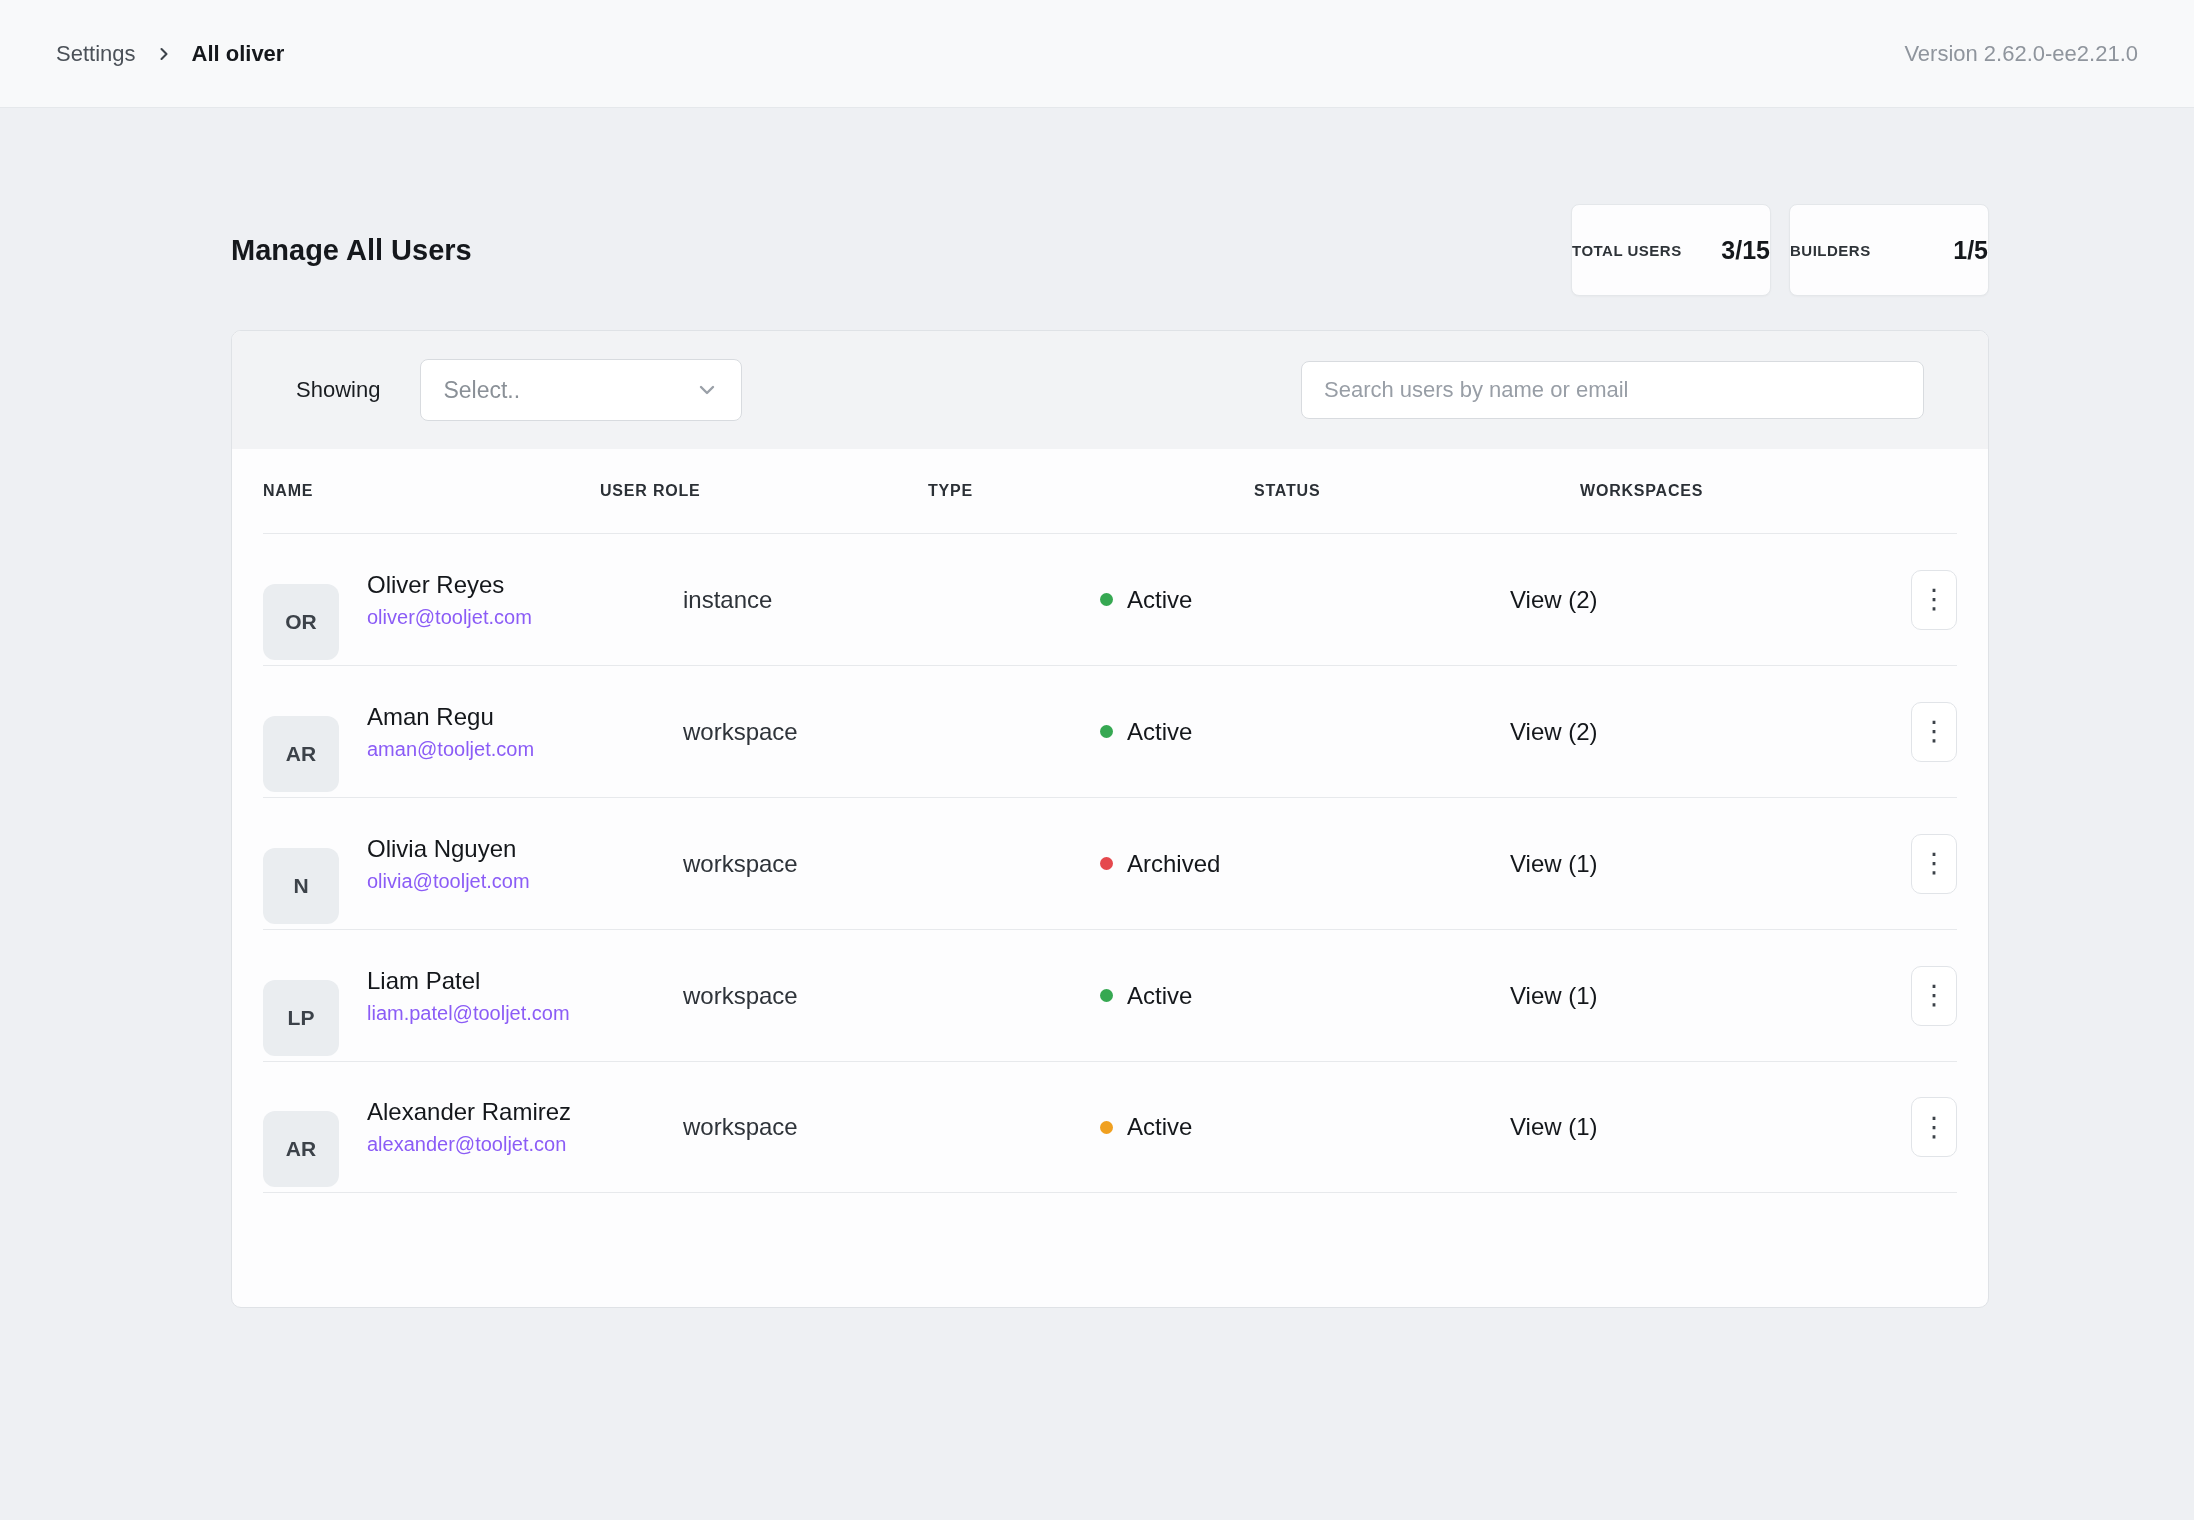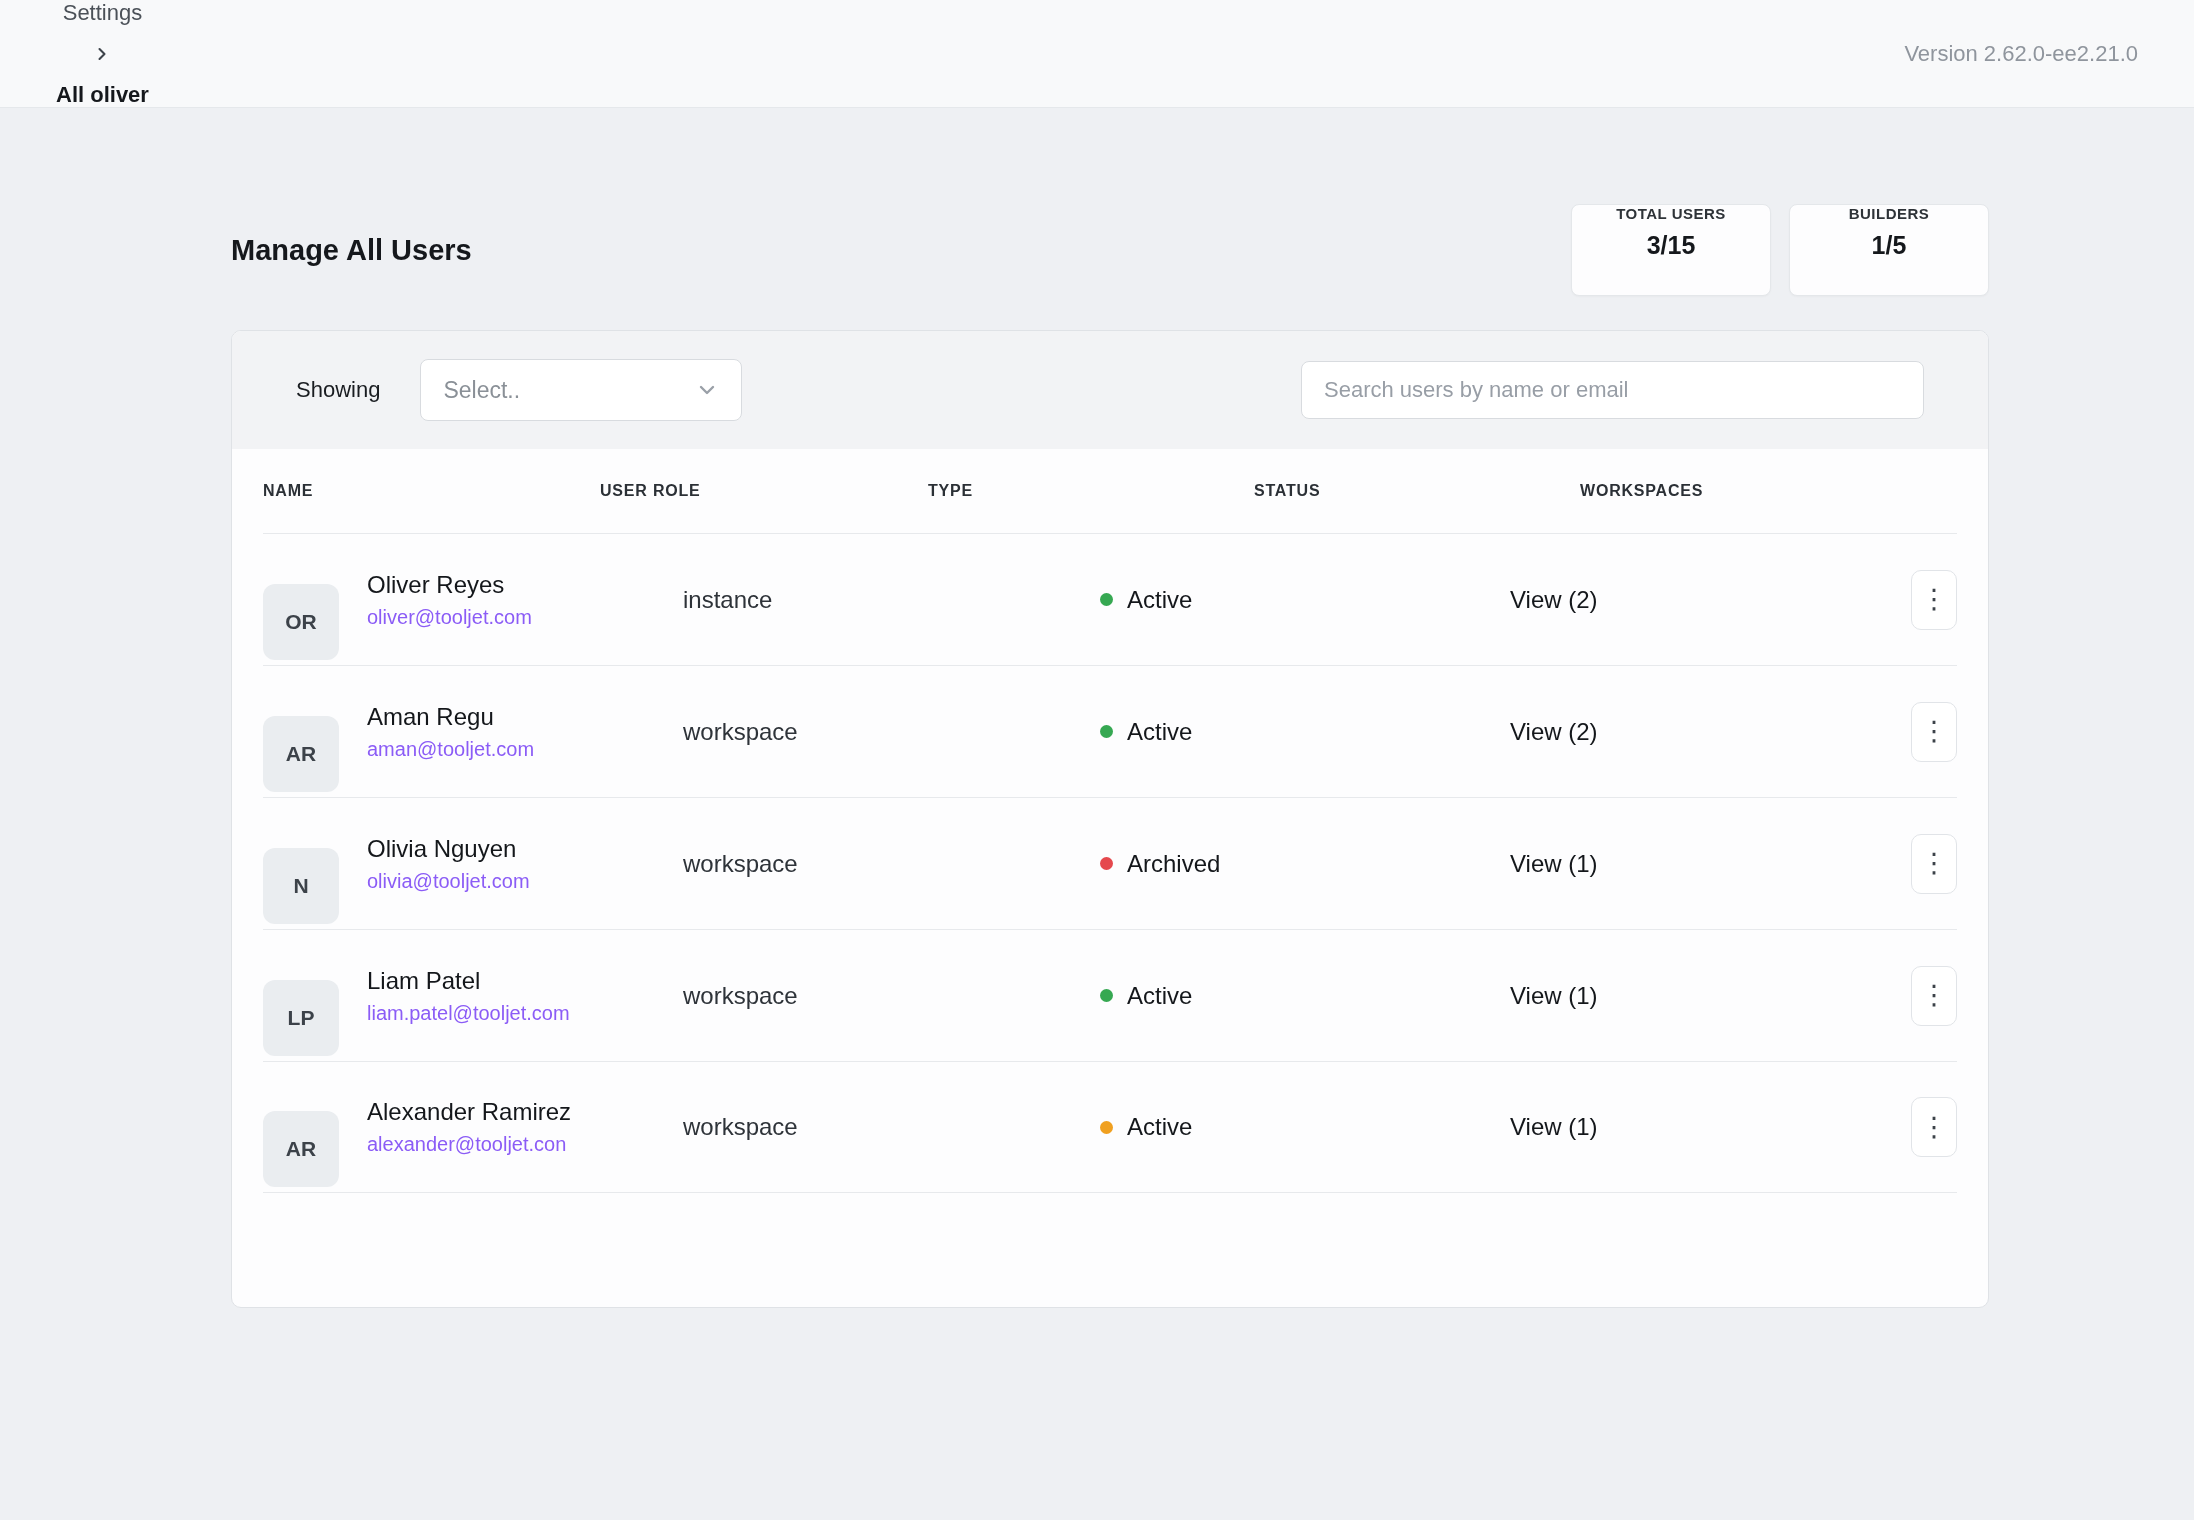--- a/index.html
+++ b/index.html
@@ -12,38 +12,38 @@
     overflow:hidden;
   }
 
   
   .topbar {
     height:108px; background:#f8f9fa;
     border-bottom:1px solid #e5e8eb;
     display:flex; align-items:center; justify-content:space-between;
     padding:0 56px;
   }
-  .crumbs { display:flex; align-items:center; gap:18px; font-size:22px;flex-direction:column; }
+  .crumbs { display:flex; align-items:center; gap:18px; font-size:22px; }
   .crumb-section { color:#4b5158; }
   .crumb-current { color:#15181c; font-weight:700; }
   .version { color:#8f959d; font-size:22px; }
 
   
   .main { width:1758px; margin-left:231px; }
 
   .title-row {
     margin-top:96px;
     display:flex; justify-content:space-between; align-items:center;
   }
   .page-title { font-size:29px; font-weight:700; color:#15181c; }
   .stats { display:flex; gap:18px; }
   .stat-card {
     width:200px; height:92px;
     background:#fdfdfe; border:1px solid #e4e7ea; border-radius:8px;
-    display:flex; flex-direction:column; align-items:center; justify-content:flex-start; gap:9px;
+    display:flex; align-items:center; justify-content:space-between; gap:9px;
     box-shadow:0 1px 2px rgba(20,24,28,0.03);
   }
   .stat-label { font-size:15px; font-weight:600; color:#2e3338; letter-spacing:0.5px; }
   .stat-value { font-size:25px; font-weight:700; color:#15181c; }
 
   
   .panel {
     margin-top:34px; height:978px;
     background:#fdfdfe;
     border:1px solid #dfe2e6; border-radius:10px;

